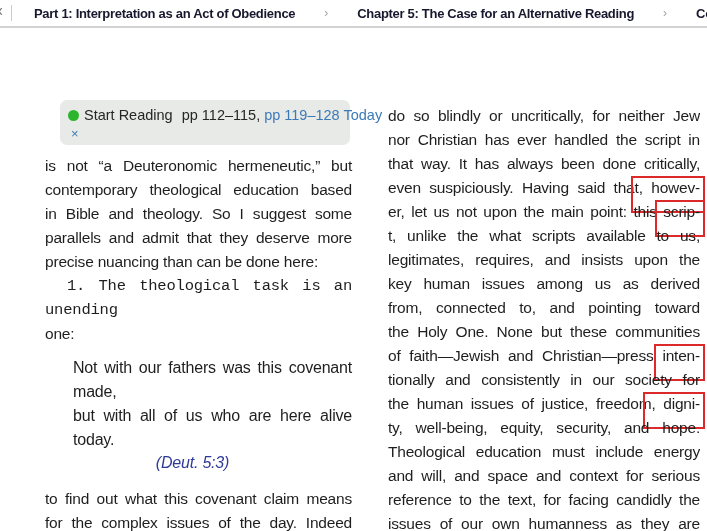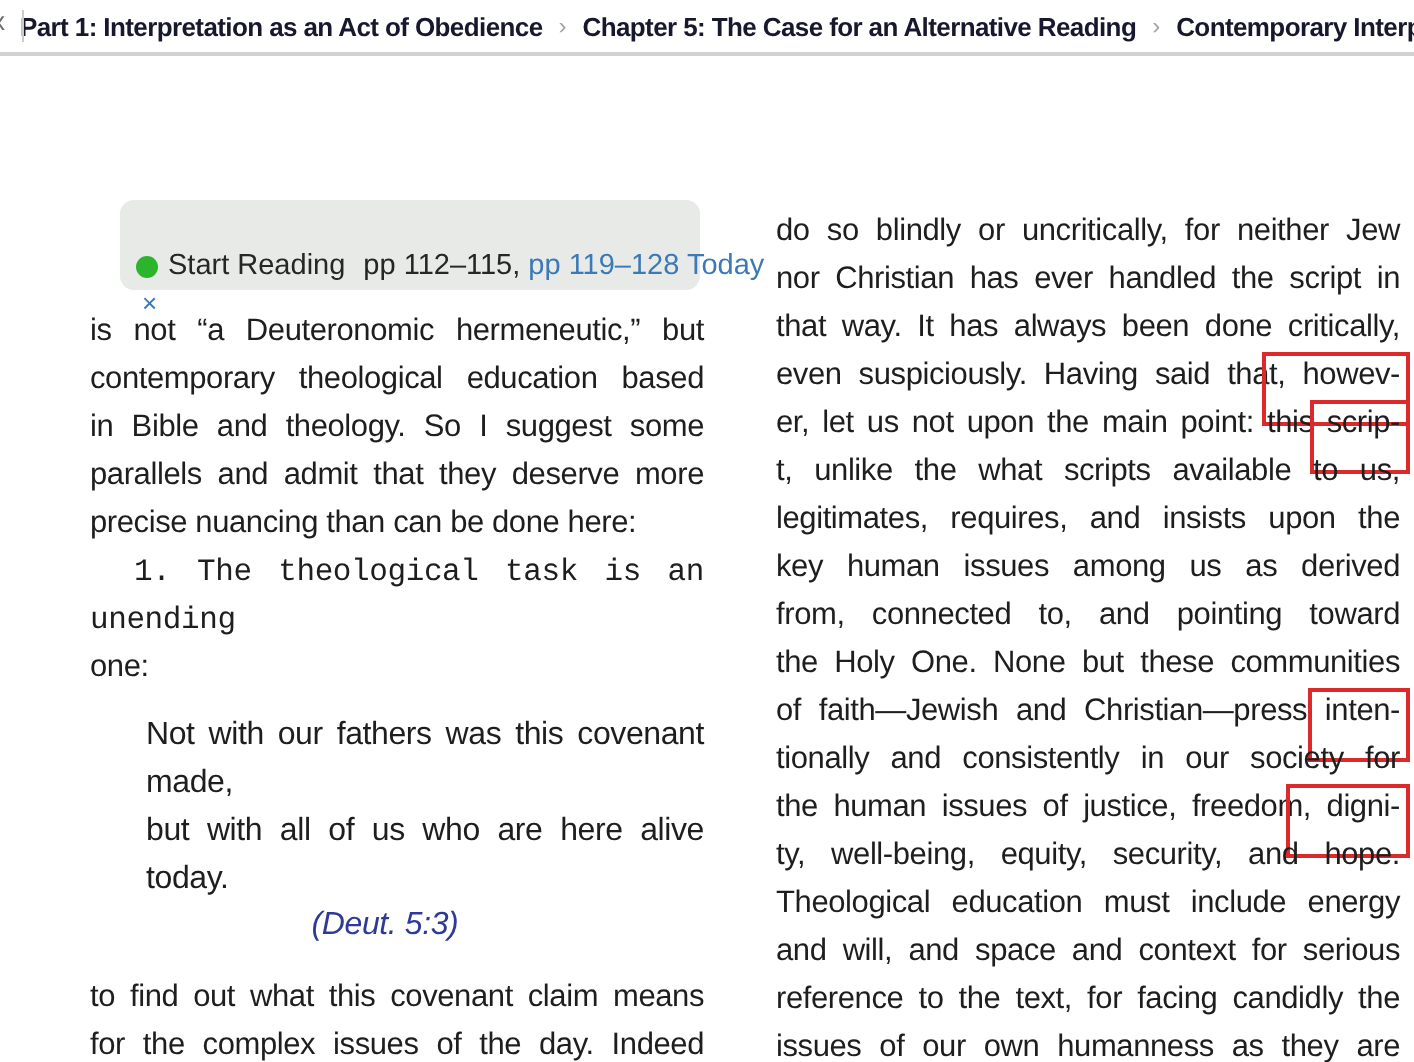--- a/index.html
+++ b/index.html
@@ -4,39 +4,39 @@
 <style>
   html,body { margin:0; padding:0; }
   body {
     width:707px; height:531px; overflow:hidden; background:#ffffff;
     font-family:"Liberation Sans", sans-serif;
     color:var(--body-text, #1e1e1e);
   }
   
   .crumbbar {
     position:relative; height:26px; border-bottom:2px solid #d2d2d2;
-    display:flex; align-items:center; padding-left:10px;
+    display:flex; align-items:center; padding-left:34px;
     font-size:13px; font-weight:700; letter-spacing:-0.3px;
     color:var(--breadcrumb-text, #17172e);
-    white-space:nowrap; overflow:hidden; background:#fff;
+    white-space:nowrap; overflow:hidden; background:#fff;gap:21px;
   }
   .edge-x { position:absolute; left:-4px; top:3px; color:#6e6e6e; font-weight:400; font-size:13px; letter-spacing:0; }
   .crumb-divider { position:absolute; left:11px; top:5px; width:1px; height:16px; background:#cccccc; }
   .crumb { cursor:pointer; }
   .sep { color:#a3a3a3; font-weight:400; margin:0 8px; font-size:12px; letter-spacing:0; }
   
   .content { position:relative; width:707px; height:503px; }
   .col { position:absolute; font-size:15.5px; line-height:24px; letter-spacing:-0.2px; }
   .col-left  { left:45px;  top:72px; width:307px; }
   .col-right { left:388px; top:76px; width:312px; }
   
   .banner {
     margin:0 0 9px 15px; width:290px; height:45px; box-sizing:border-box;
     background:var(--banner-bg, #e8eae7); border-radius:7px;
-    padding:23px 8px 0 8px; letter-spacing:0;
+    padding:5px 8px 0 8px; letter-spacing:0;
   }
   .banner-row { display:flex; align-items:center; font-size:14.5px; color:#262626; white-space:nowrap; line-height:20px; }
   .dot { width:11px; height:11px; border-radius:50%; background:var(--green-dot, #2db42d); margin-right:5px; flex:none; }
   .banner-pages { margin-left:9px; }
   .banner-link { color:var(--link-blue, #3b7ab7); margin-left:4px; cursor:pointer; }
   .banner-close { color:var(--link-blue, #3b7ab7); font-size:13px; line-height:14px; margin:2px 0 0 3px; width:11px; cursor:pointer; }
   
   .jline { text-align:justify; text-align-last:justify; }
   .jline.end { text-align-last:left; }
   .jline.ind { text-indent:22px;font-family:Liberation Mono, monospace; }

